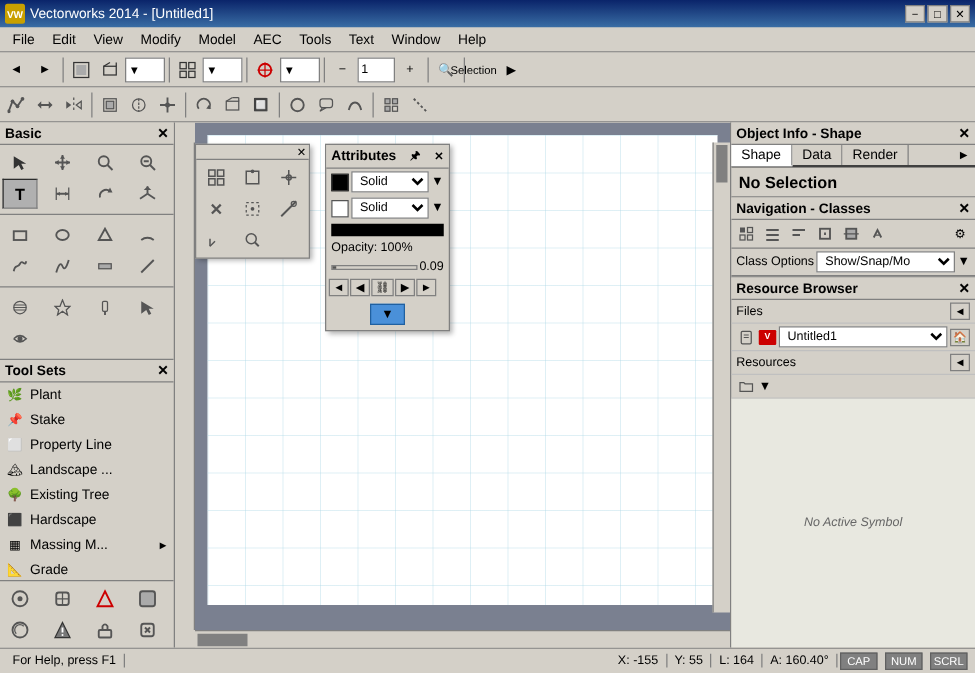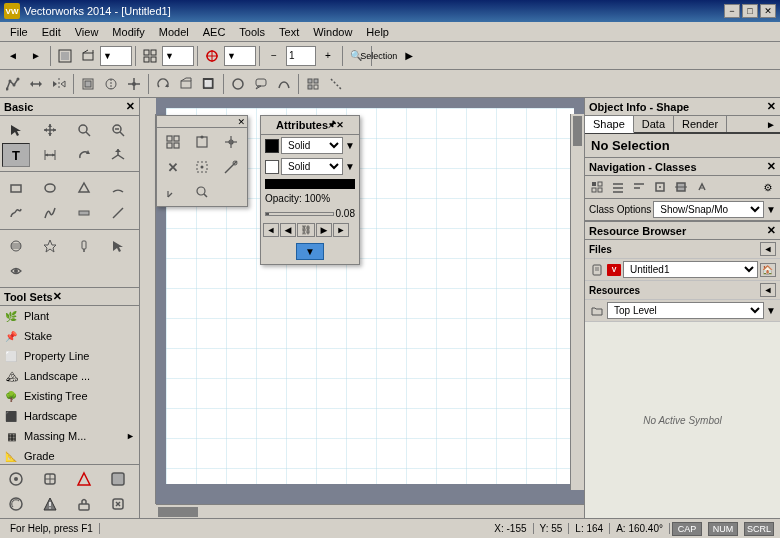--- a/index.html
+++ b/index.html
@@ -107,21 +107,21 @@
     .tool-btn.active { border: 1px inset #808080; background: #b0b0b0; }
 
     .tool-separator { height: 1px; background: #808080; margin: 2px 0; }
 
     
     .tool-sets-header {
       background: #d4d0c8;
       padding: 2px 4px;
       display: flex;
       align-items: center;
-      justify-content: flex-start;
+      justify-content: space-between;
       border-bottom: 1px solid #808080;
       border-top: 1px solid #808080;
       font-size: 11px;
       font-weight: bold;
       margin-top: 2px;
     }
 
     .tool-list {
       overflow-y: auto;
       flex: 1;
@@ -230,21 +230,21 @@
       border: 1px solid #808080;
       box-shadow: 2px 2px 4px rgba(0,0,0,0.3);
       z-index: 10;
       width: 100px;
     }
     .attr-header {
       background: #d4d0c8;
       padding: 1px 4px;
       display: flex;
       align-items: center;
-      justify-content: center;
+      justify-content: space-between;
       border-bottom: 1px solid #808080;
       font-size: 11px;
       font-weight: bold;
     }
     .attr-row {
       display: flex;
       align-items: center;
       padding: 2px 4px;
       gap: 2px;
       font-size: 10px;
@@ -395,21 +395,21 @@
       flex-direction: column;
     }
     .resource-row {
       display: flex;
       align-items: center;
       padding: 2px 4px;
       font-size: 10px;
       border-bottom: 1px solid #c0c0c0;
       gap: 2px;
     }
-    .resource-label { font-size: 10px; font-weight: bold; }
+    .resource-label { font-size: 10px; font-weight: normal; }
     .resource-btn {
       width: 16px; height: 14px;
       background: #d4d0c8;
       border: 1px solid #808080;
       display: flex; align-items: center; justify-content: center;
       font-size: 9px; cursor: pointer;
     }
     .resource-dropdown {
       background: #fff;
       border: 1px solid #808080;
@@ -998,21 +998,21 @@
 
       <div class="attr-opacity">
         <span>Opacity: 100%</span>
       </div>
 
       <div class="attr-slider">
         <div style="display:flex; align-items:center; gap:2px;">
           <div style="flex:1; height:4px; background:#d4d0c8; border:1px solid #808080; position:relative;">
             <div style="position:absolute; left:0; top:0; bottom:0; width:5%; background:#555;"></div>
           </div>
-          <span style="font-size:10px; white-space:nowrap;">0.08</span>
+          <span style="font-size:10px; white-space:nowrap;">0.09</span>
         </div>
       </div>
 
       <div class="attr-nav">
         <div class="attr-nav-btn">◄</div>
         <div class="attr-nav-btn">◀</div>
         <div class="attr-link-btn">⛓</div>
         <div class="attr-nav-btn">▶</div>
         <div class="attr-nav-btn">►</div>
       </div>
@@ -1129,23 +1129,20 @@
         <span class="resource-label">Resources</span>
         <div style="flex:1;"></div>
         <div class="resource-btn">◄</div>
       </div>
       <div class="resource-row">
         <div style="width:16px; height:14px; display:flex; align-items:center; justify-content:center;">
           <svg width="12" height="12" viewBox="0 0 12 12">
               <path d="M1,3 L1,10 L11,10 L11,4 L5,4 L4,3 Z" fill="none" stroke="#555" stroke-width="1"></path>
             </svg>
         </div>
-        <select class="resource-dropdown">
-          <option>Top Level</option>
-        </select>
         <span style="font-size:10px;cursor:pointer">▼</span>
       </div>
 
       <div class="resource-content">
         <span>No Active Symbol</span>
       </div>
     </div>
 
   </div>
 </div>

